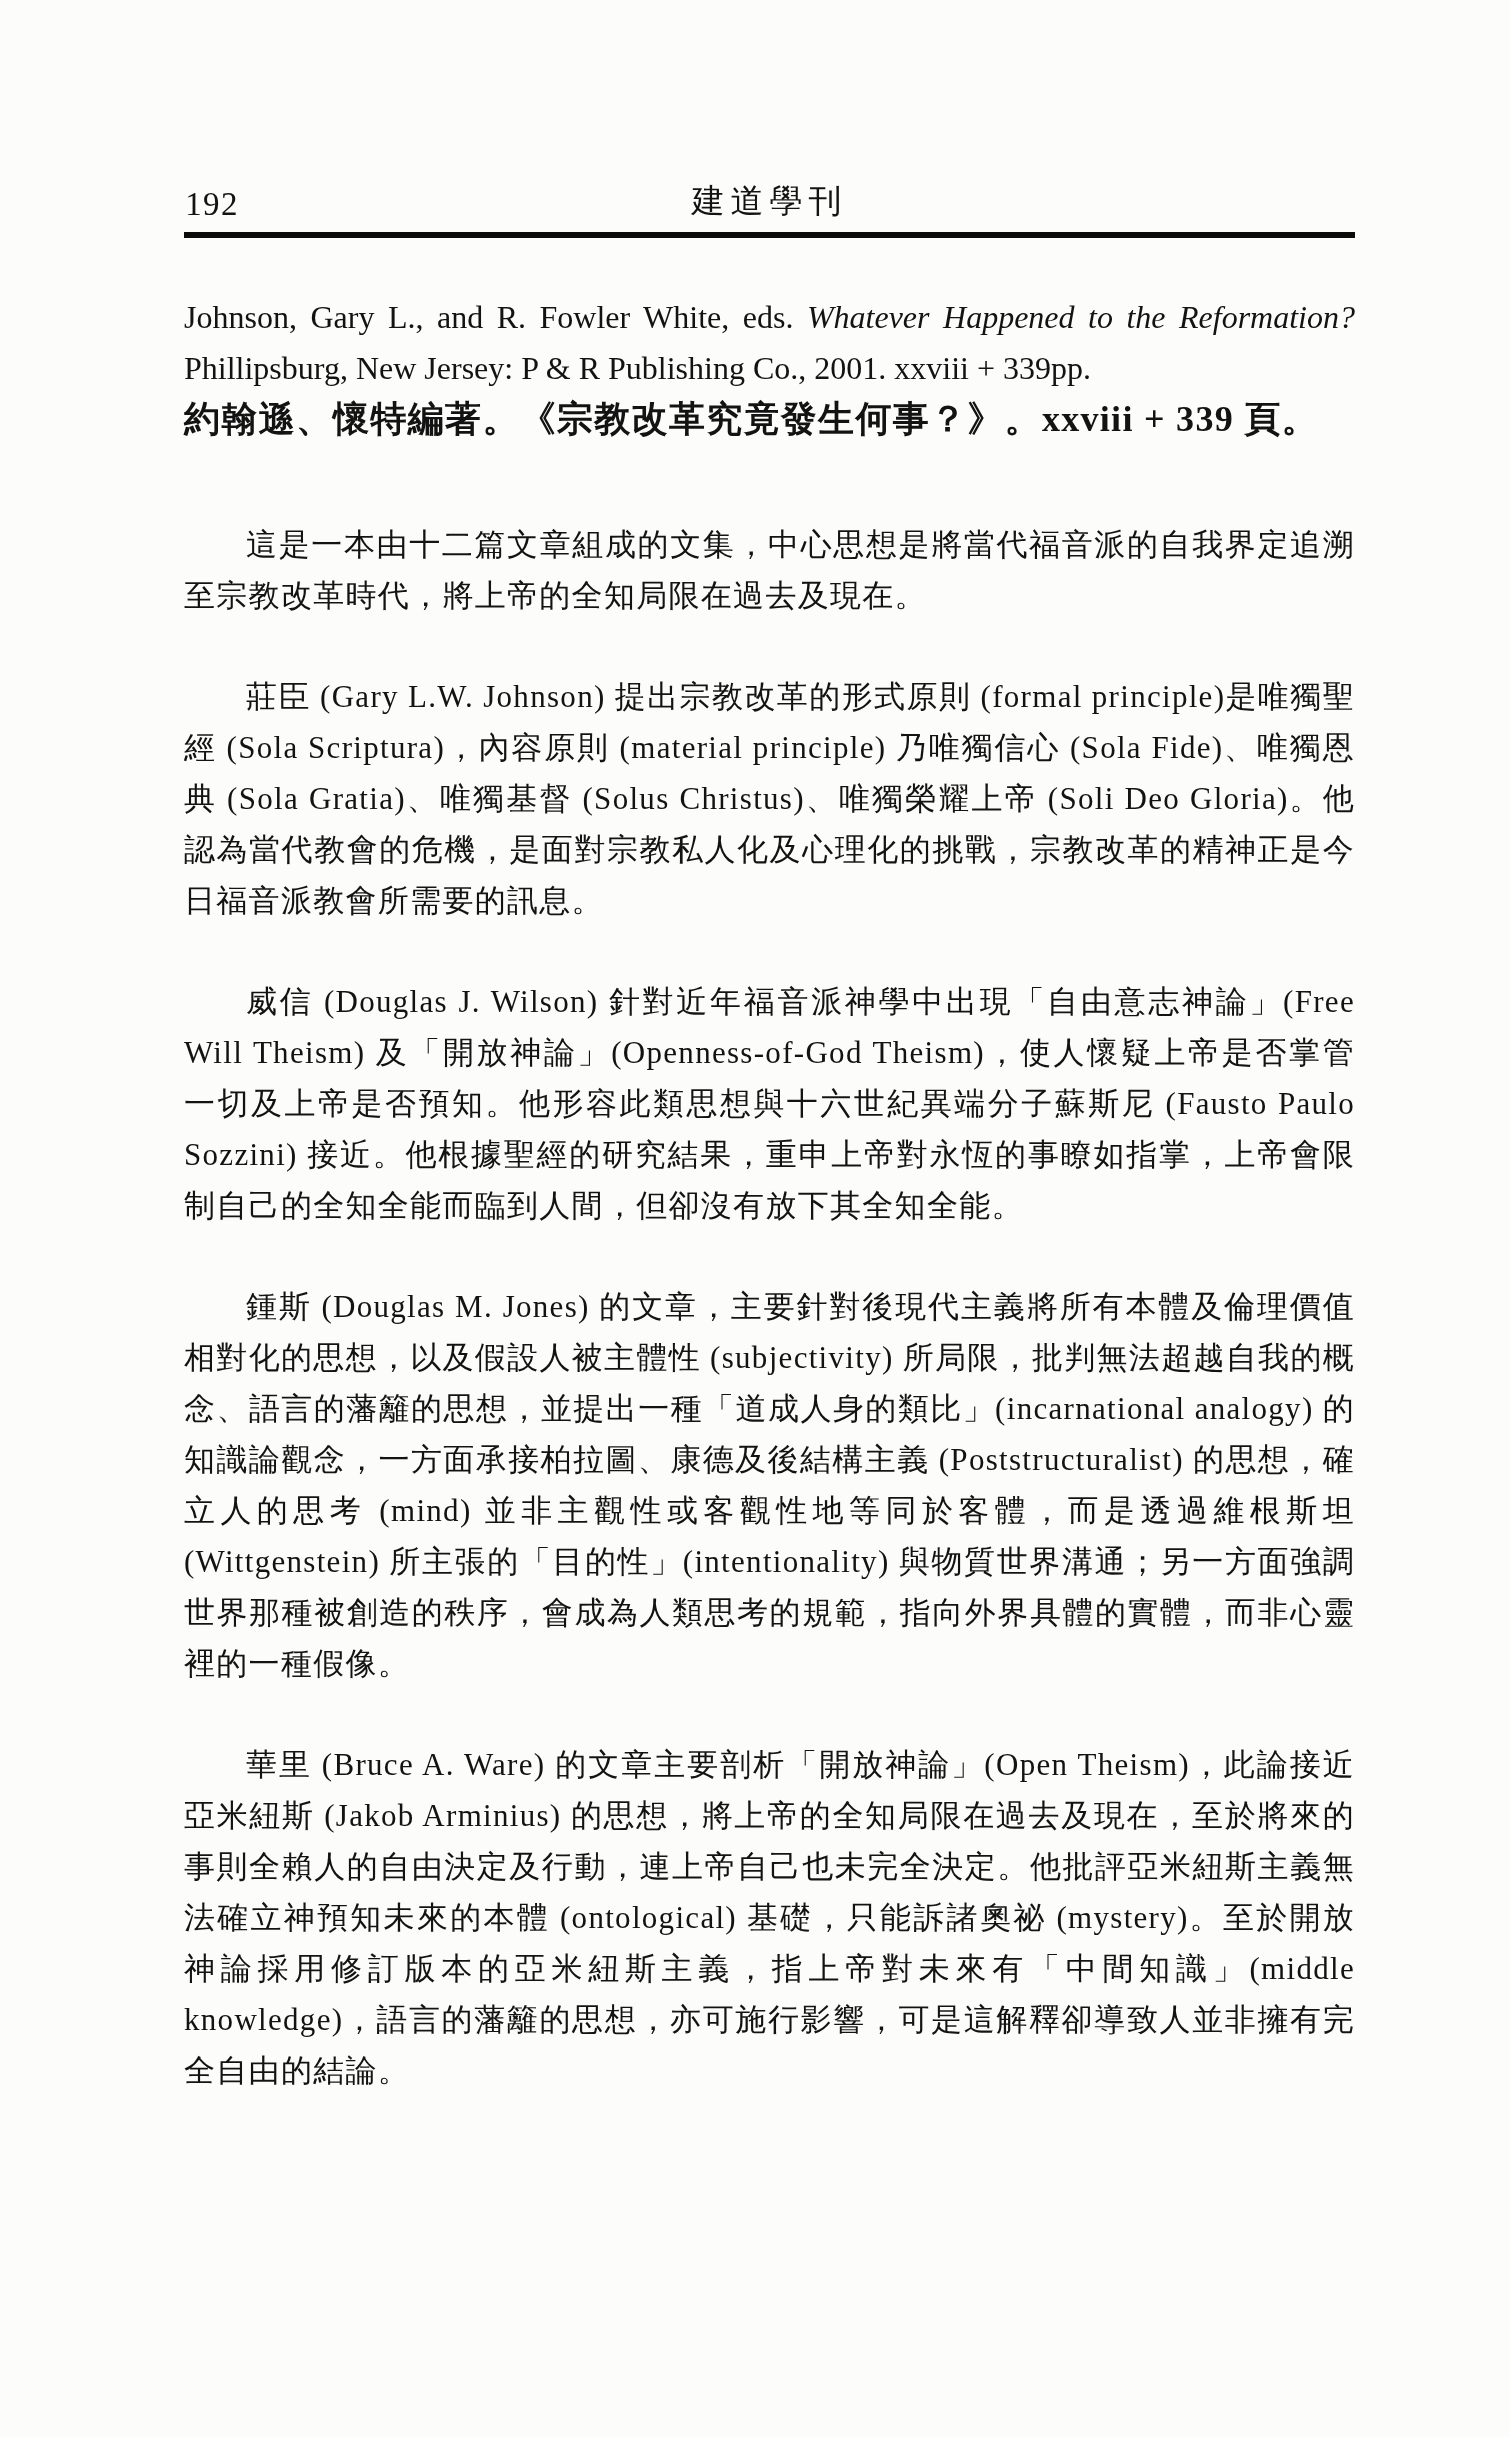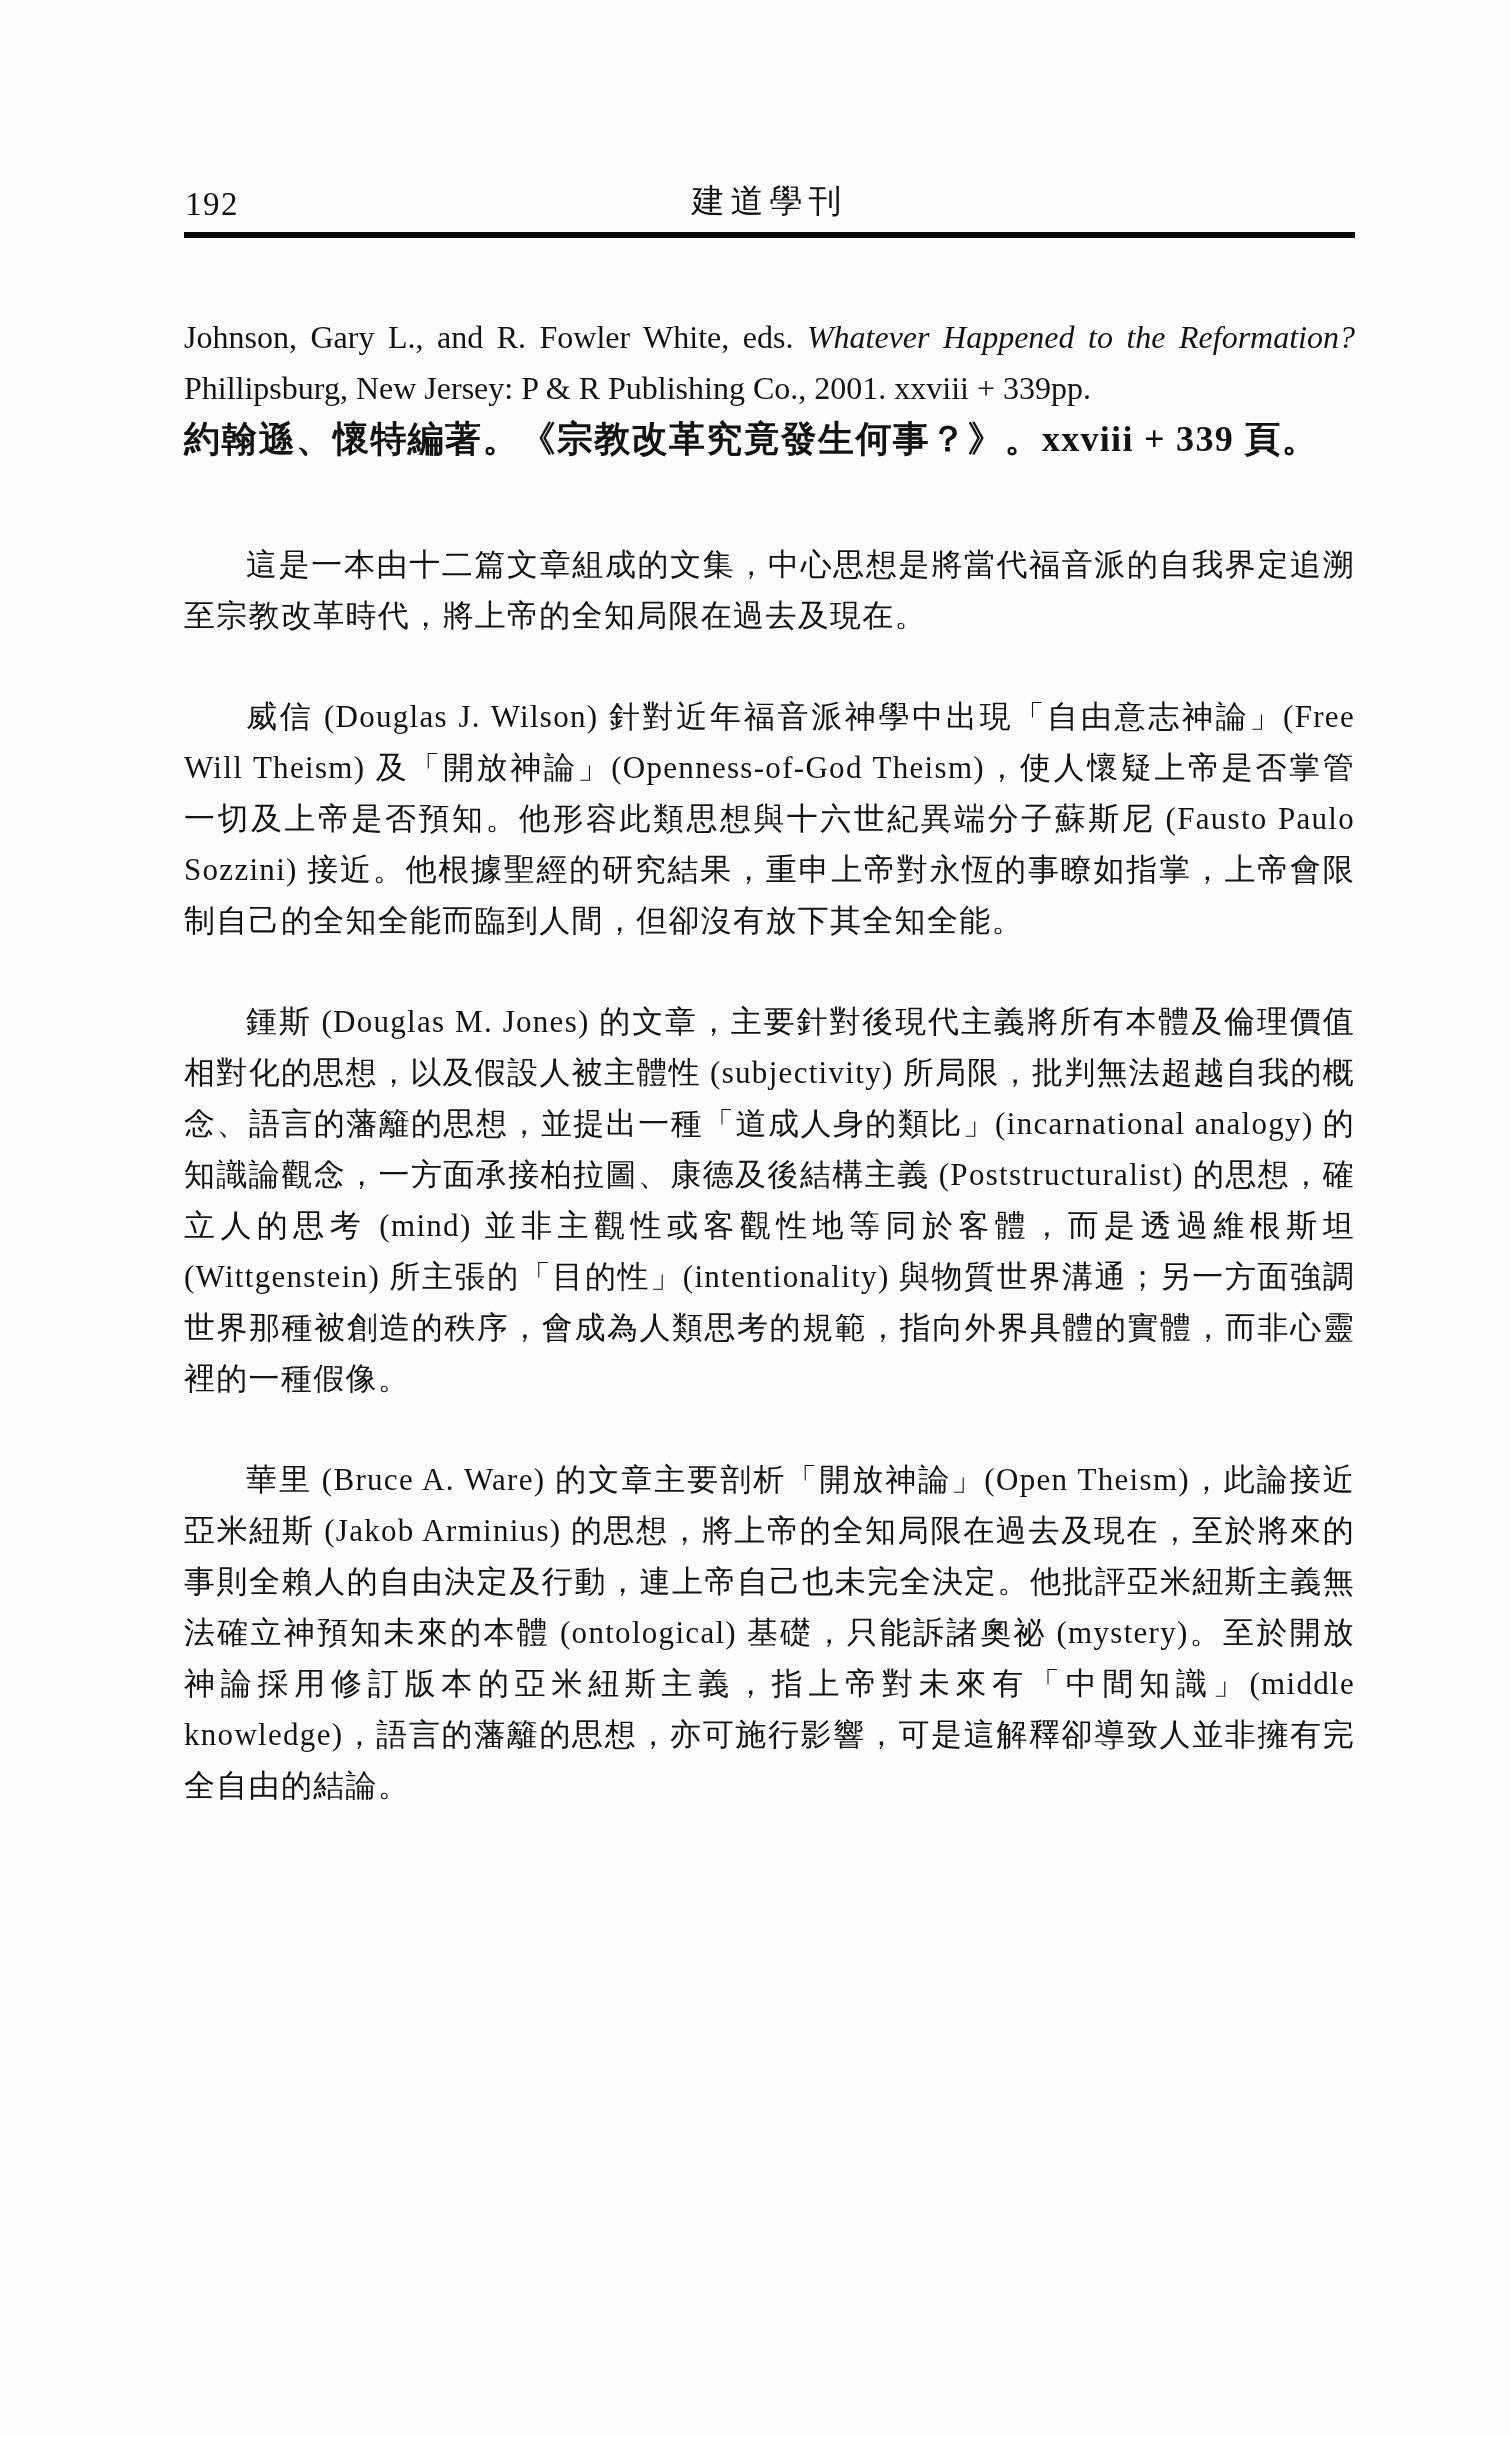--- a/index.html
+++ b/index.html
@@ -41,21 +41,21 @@
     font-size: 33px;
     letter-spacing: 6px;
     white-space: nowrap;
   }
   .header-rule {
     margin-top: 9.3px;
     height: 6px;
     background: #0b0b0b;
   }
   .citation {
-    margin-top: 74px;
+    margin-top: 54px;
     font-size: 32px;
     line-height: 51px;
     text-align: justify;
     text-justify: inter-character;
   }
   .citation .en-seg { }
   .citation .book-title-italic { font-style: italic; }
   .citation-zh {
     font-weight: bold;
     font-size: 36px;
@@ -90,19 +90,20 @@
 
   <div class="citation">
     <div>
       <span class="en-seg">Johnson, Gary L., and R. Fowler White, eds. </span><span class="book-title-italic">Whatever Happened to the Reformation?</span><span class="en-seg"> Phillipsburg, New Jersey: P &amp; R Publishing Co., 2001. xxviii + 339pp.</span>
     </div>
     <div class="citation-zh">約翰遜、懷特編著。《宗教改革究竟發生何事？》。xxviii + 339 頁。</div>
   </div>
 
   <div class="review">
     <p>這是一本由十二篇文章組成的文集，中心思想是將當代福音派的自我界定追溯至宗教改革時代，將上帝的全知局限在過去及現在。</p>
+    <p>莊臣 (Gary L.W. Johnson) 提出宗教改革的形式原則 (formal principle)是唯獨聖經 (Sola Scriptura)，內容原則 (material principle) 乃唯獨信心 (Sola Fide)、唯獨恩典 (Sola Gratia)、唯獨基督 (Solus Christus)、唯獨榮耀上帝 (Soli Deo Gloria)。他認為當代教會的危機，是面對宗教私人化及心理化的挑戰，宗教改革的精神正是今日福音派教會所需要的訊息。</p>
     <p>威信 (Douglas J. Wilson) 針對近年福音派神學中出現「自由意志神論」(Free Will Theism) 及「開放神論」(Openness-of-God Theism)，使人懷疑上帝是否掌管一切及上帝是否預知。他形容此類思想與十六世紀異端分子蘇斯尼 (Fausto Paulo Sozzini) 接近。他根據聖經的研究結果，重申上帝對永恆的事瞭如指掌，上帝會限制自己的全知全能而臨到人間，但卻沒有放下其全知全能。</p>
     <p>鍾斯 (Douglas M. Jones) 的文章，主要針對後現代主義將所有本體及倫理價值相對化的思想，以及假設人被主體性 (subjectivity) 所局限，批判無法超越自我的概念、語言的藩籬的思想，並提出一種「道成人身的類比」(incarnational analogy) 的知識論觀念，一方面承接柏拉圖、康德及後結構主義 (Poststructuralist) 的思想，確立人的思考 (mind) 並非主觀性或客觀性地等同於客體，而是透過維根斯坦 (Wittgenstein) 所主張的「目的性」(intentionality) 與物質世界溝通；另一方面強調世界那種被創造的秩序，會成為人類思考的規範，指向外界具體的實體，而非心靈裡的一種假像。</p>
     <p>華里 (Bruce A. Ware) 的文章主要剖析「開放神論」(Open Theism)，此論接近亞米紐斯 (Jakob Arminius) 的思想，將上帝的全知局限在過去及現在，至於將來的事則全賴人的自由決定及行動，連上帝自己也未完全決定。他批評亞米紐斯主義無法確立神預知未來的本體 (ontological) 基礎，只能訴諸奧祕 (mystery)。至於開放神論採用修訂版本的亞米紐斯主義，指上帝對未來有「中間知識」(middle knowledge)，語言的藩籬的思想，亦可施行影響，可是這解釋卻導致人並非擁有完全自由的結論。</p>
   </div>
 
 </div>
 
 
 </body></html>

